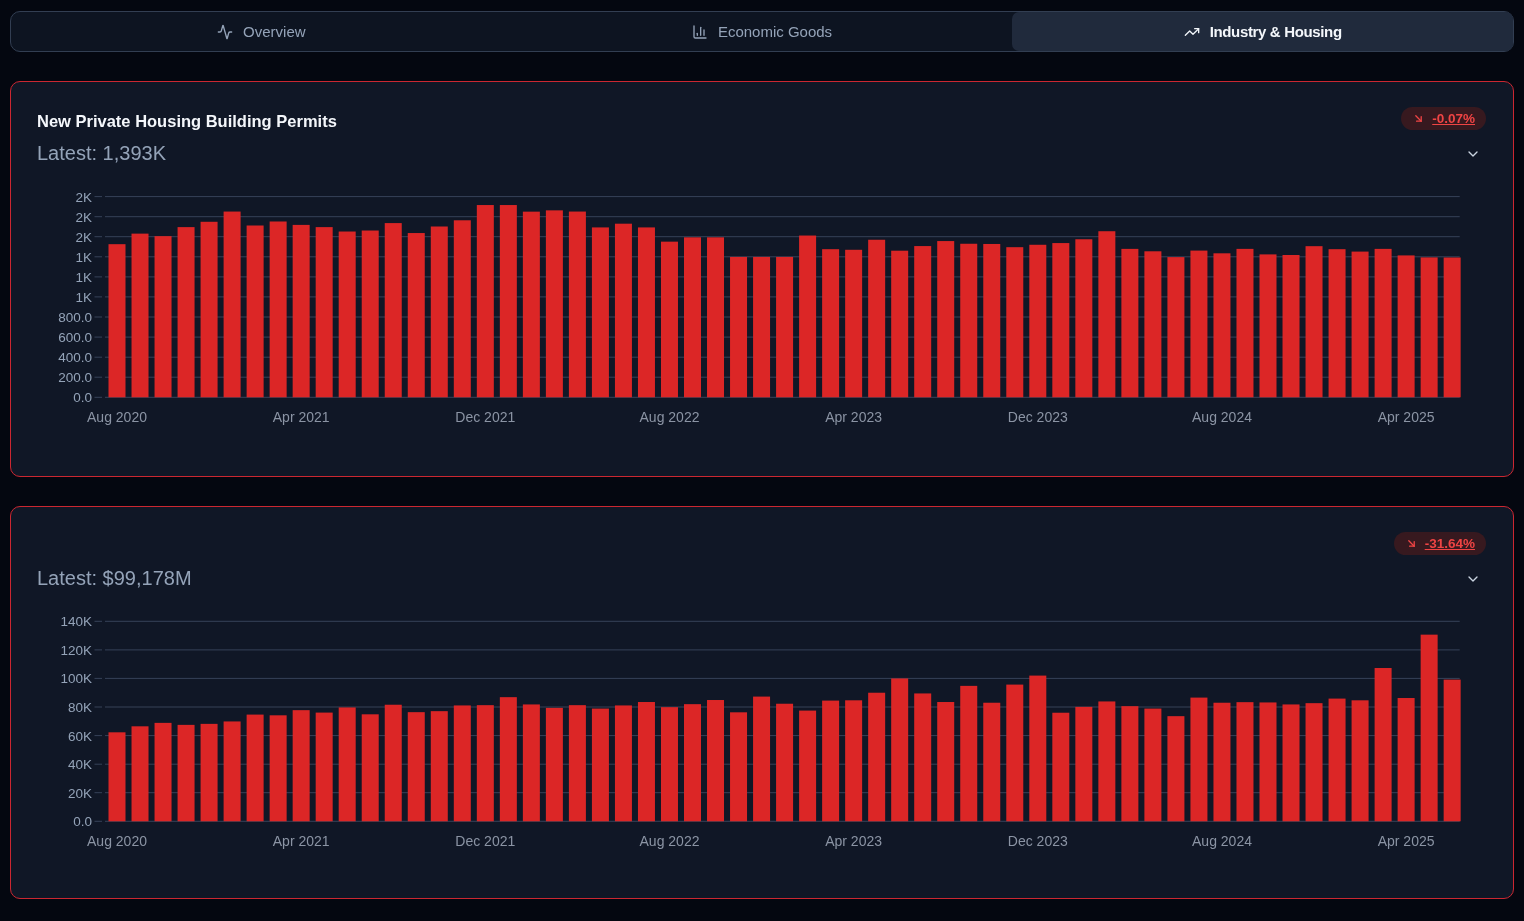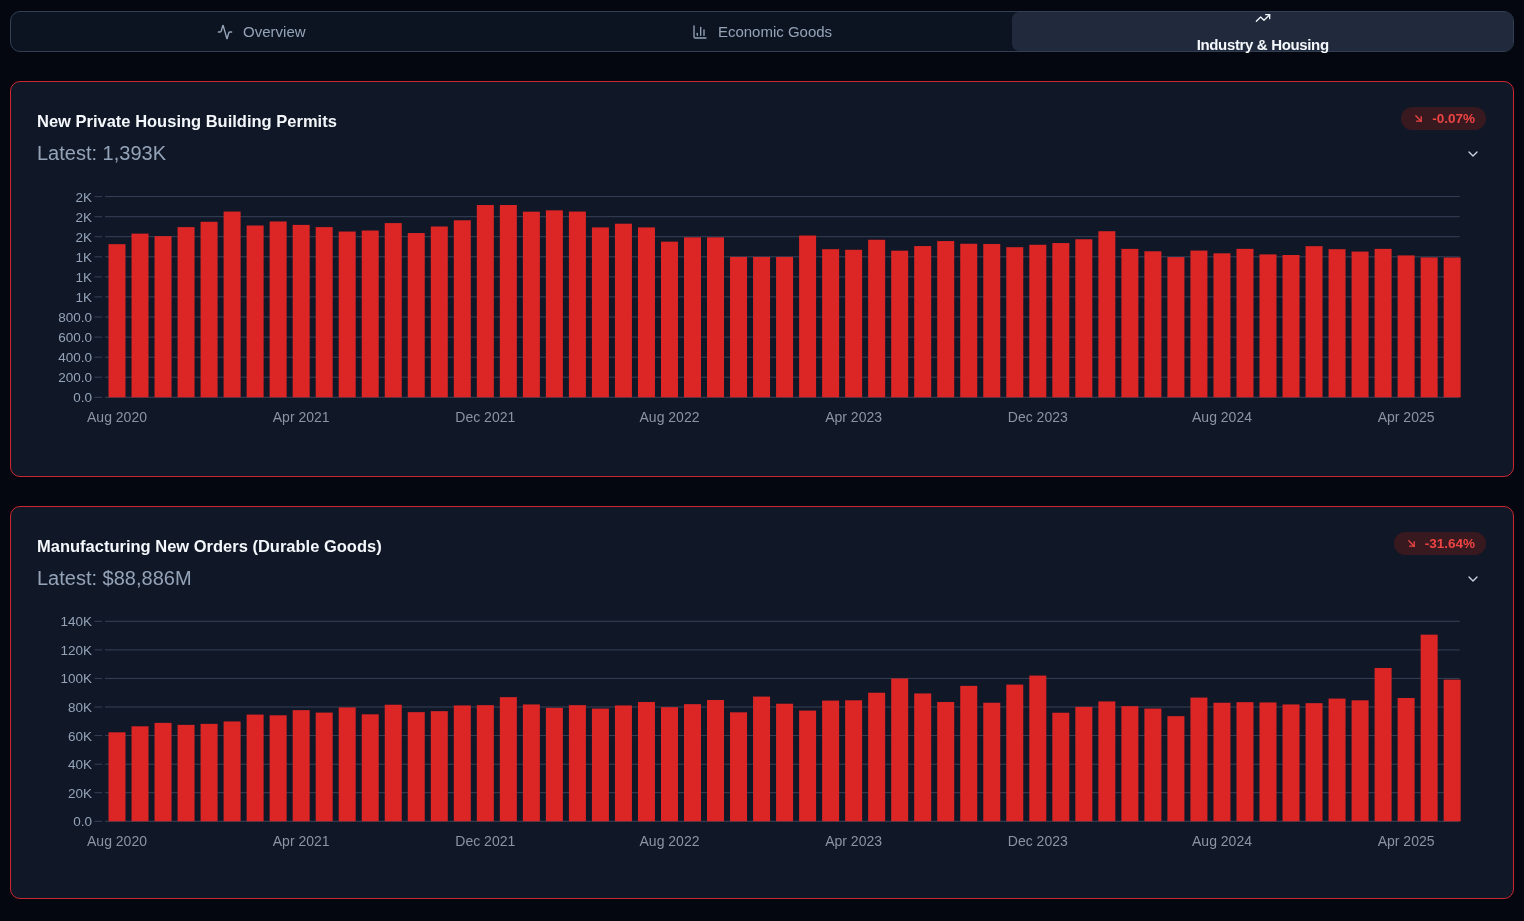--- a/index.html
+++ b/index.html
@@ -1,23 +1,23 @@
 <!DOCTYPE html>
 <html><head><meta charset="utf-8">
 <style>
 * { margin:0; padding:0; box-sizing:border-box; }
 html,body { width:1524px; height:921px; background:#040710; font-family:"Liberation Sans", sans-serif; overflow:hidden; }
 .tabs { position:absolute; left:10px; top:11px; width:1504px; height:41px; background:#0d1421; border:1px solid #323e52; border-radius:10px; display:flex; }
 .tab { flex:1; display:flex; align-items:center; justify-content:center; gap:10px; font-size:15px; color:#94a3b8; border-radius:7px; }
-.tab.active { background:#202a3c; color:#f4f7fb; font-weight:700; letter-spacing:-0.35px;flex-direction:column; }
+.tab.active { background:#202a3c; color:#f4f7fb; font-weight:700; letter-spacing:-0.35px; }
 .tab svg { flex:none; }
 .card { position:absolute; left:10px; width:1504px; background:#101726; border:1px solid #cb2731; border-radius:10px; }
 .title { position:absolute; left:26px; top:30px; font-size:16.5px; font-weight:700; color:#f4f7fb; }
 .sub { position:absolute; left:26px; top:60px; font-size:20px; color:#94a3b8; }
-.badge { position:absolute; right:27px; top:25px; height:23px; display:flex; align-items:center; gap:7px; padding:0 11px; background:#37191f; border-radius:12px; color:#ef4444; font-size:13.5px; font-weight:700; }
+.badge { position:absolute; right:27px; top:25px; height:23px; display:flex; align-items:center; gap:7px; padding:0 11px; background:#37191f; border-radius:12px; color:#ef4444; font-size:13.5px; font-weight:700;text-decoration:underline; }
 .chev { position:absolute; right:32px; top:64px; }
 .chart { position:absolute; left:0; top:0; }
 svg text { font-family:"Liberation Sans", sans-serif; }
 </style></head>
 <body>
 <div class="tabs">
   <div class="tab">
       <svg width="16" height="16" viewBox="0 0 24 24" fill="none" stroke="#94a3b8" stroke-width="2" stroke-linecap="round" stroke-linejoin="round">
         <path d="M22 12h-2.48a2 2 0 0 0-1.93 1.46l-2.35 8.36a.25.25 0 0 1-.48 0L9.24 2.18a.25.25 0 0 0-.48 0l-2.35 8.36A2 2 0 0 1 4.49 12H2"></path>
       </svg>
@@ -152,22 +152,21 @@
 <text x="474.3" y="340.1" text-anchor="middle" font-size="14" fill="#8b94a4">Dec 2021</text>
 <text x="658.5" y="340.1" text-anchor="middle" font-size="14" fill="#8b94a4">Aug 2022</text>
 <text x="842.6" y="340.1" text-anchor="middle" font-size="14" fill="#8b94a4">Apr 2023</text>
 <text x="1026.8" y="340.1" text-anchor="middle" font-size="14" fill="#8b94a4">Dec 2023</text>
 <text x="1211.0" y="340.1" text-anchor="middle" font-size="14" fill="#8b94a4">Aug 2024</text>
 <text x="1395.1" y="340.1" text-anchor="middle" font-size="14" fill="#8b94a4">Apr 2025</text>
   </svg>
 </div>
 
 <div class="card" style="top:506px; height:393px;">
-  <div class="title">Manufacturing New Orders (Durable Goods)</div>
-  <div class="sub">Latest: $88,886M</div>
+  <div class="sub">Latest: $99,178M</div>
   <div class="badge">
       <svg width="13" height="13" viewBox="0 0 24 24" fill="none" stroke="#ef4444" stroke-width="2.4" stroke-linecap="round" stroke-linejoin="round">
         <line x1="7" y1="7" x2="17" y2="17"></line>
         <polyline points="17 8.5 17 17 8.5 17"></polyline>
       </svg>
       <span>-31.64%</span>
     </div>
   <div class="chev"><svg width="16" height="16" viewBox="0 0 24 24" fill="none" stroke="#cbd5e1" stroke-width="2" stroke-linecap="round" stroke-linejoin="round">
         <polyline points="6 9 12 15 18 9"></polyline>
       </svg></div>

